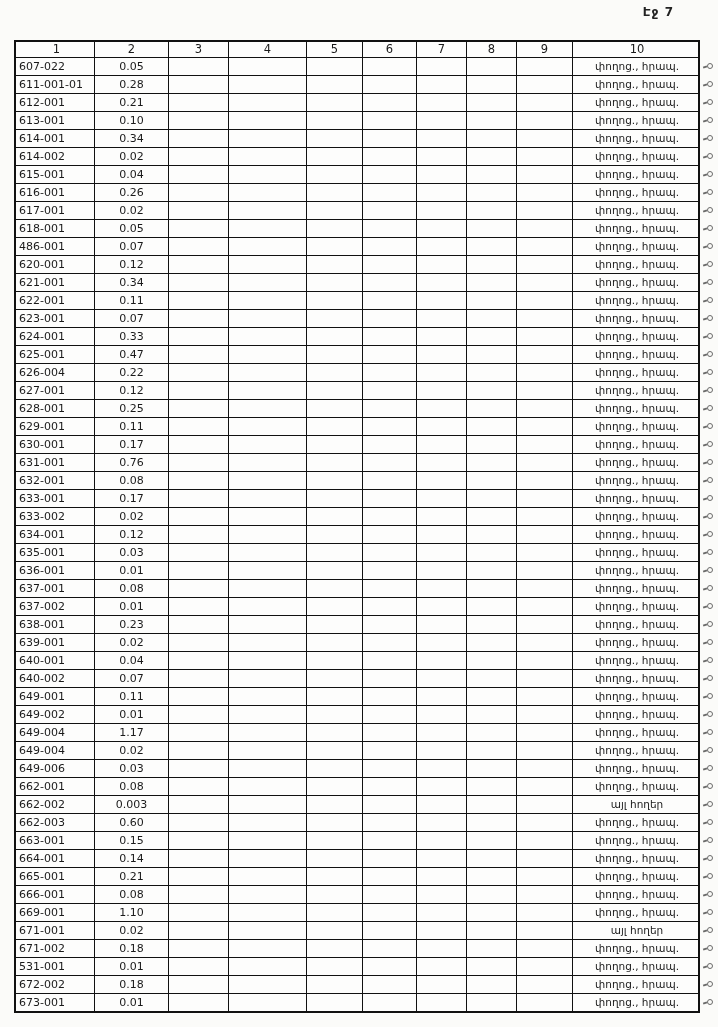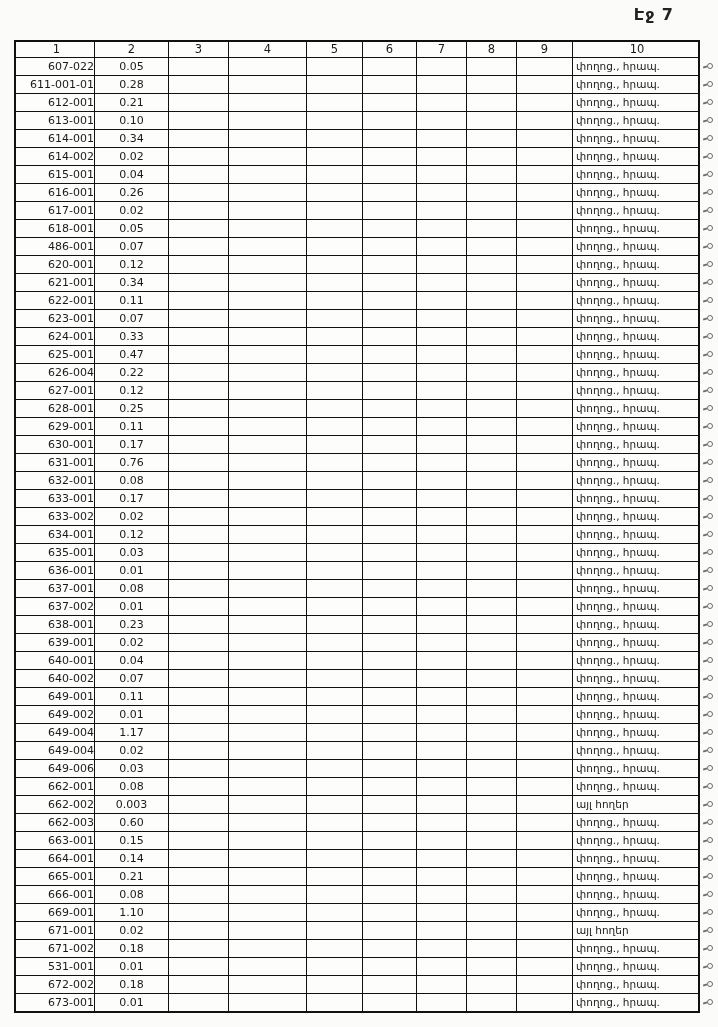--- a/index.html
+++ b/index.html
@@ -4,42 +4,42 @@
 <style>
   html,body{margin:0;padding:0;}
   body{
     width:718px;height:1027px;overflow:hidden;position:relative;
     background:#fbfbf9;
     font-family:"DejaVu Sans",sans-serif;
     color:#1a1a1a;
   }
   .page-label{
     position:absolute;top:5px;right:44px;
-    font-size:16px;font-weight:700;letter-spacing:1px;color:#222;
+    font-size:12px;font-weight:700;letter-spacing:1px;color:#222;
   }
   .sheet-table{
     position:absolute;left:14px;top:40px;width:686px;
     border:2px solid #111;box-sizing:border-box;background:#fdfdfc;
   }
   .row{
     display:grid;
     grid-template-columns:78px 74px 60px 78px 56px 54px 50px 50px 56px 1fr;
     position:relative;
   }
   .cell{
     border-left:1px solid #111;border-top:1px solid #111;
     height:18px;box-sizing:border-box;
     font-size:11px;line-height:17px;
     overflow:hidden;white-space:nowrap;
   }
   .row .cell:first-child{border-left:none;}
   .header-row .cell{border-top:none;height:15px;line-height:14px;text-align:center;font-size:11.5px;}
-  .c1{padding-left:3px;text-align:right;}
+  .c1{padding-left:3px;text-align:left;}
   .c2,.c4{text-align:center;}
-  .c10{padding-left:3px;text-align:left;font-size:10.5px;}
+  .c10{padding-left:3px;text-align:center;font-size:10.5px;}
   
   .mark{
     position:absolute;right:-16px;top:5px;width:11px;height:8px;opacity:.75;
   }
   .mark::before{
     content:"";position:absolute;left:0;top:4px;width:4px;height:1.6px;
     background:#3a3a3a;transform:rotate(-18deg);
   }
   .mark::after{
     content:"";position:absolute;right:1px;top:1px;width:4px;height:4px;

